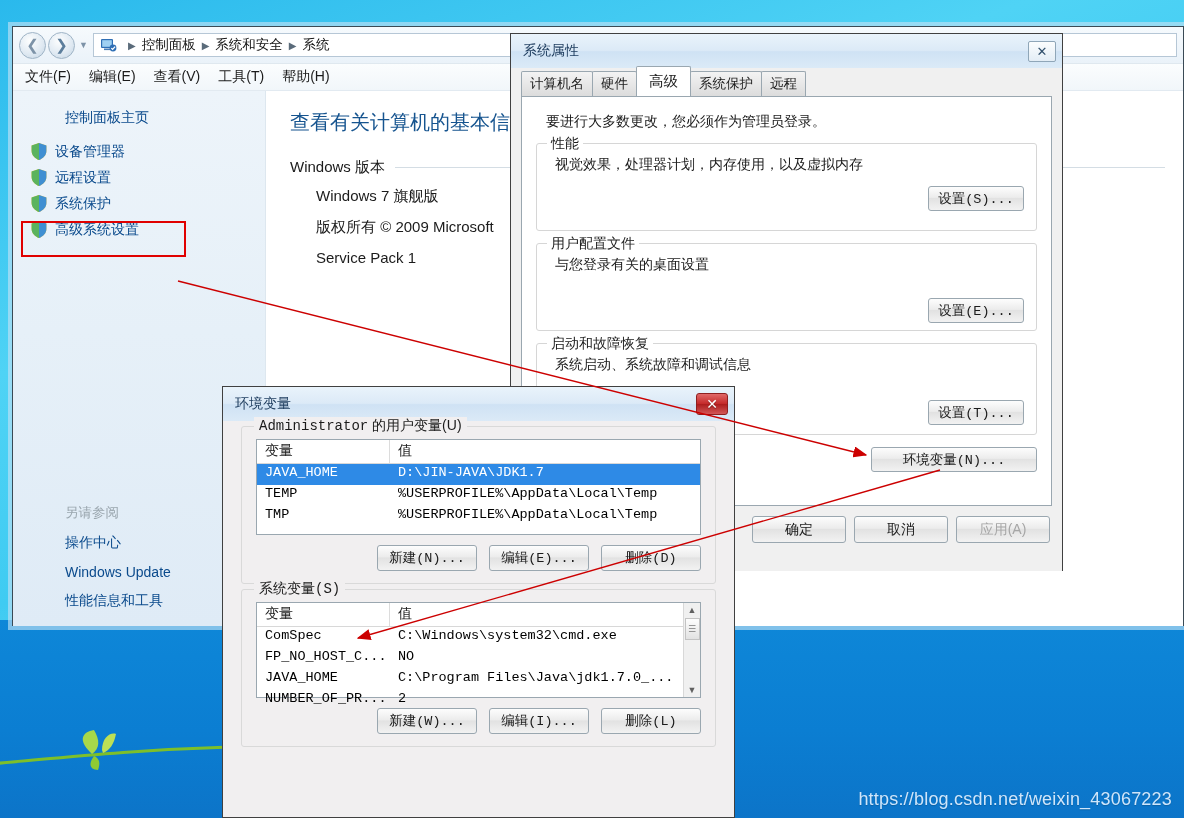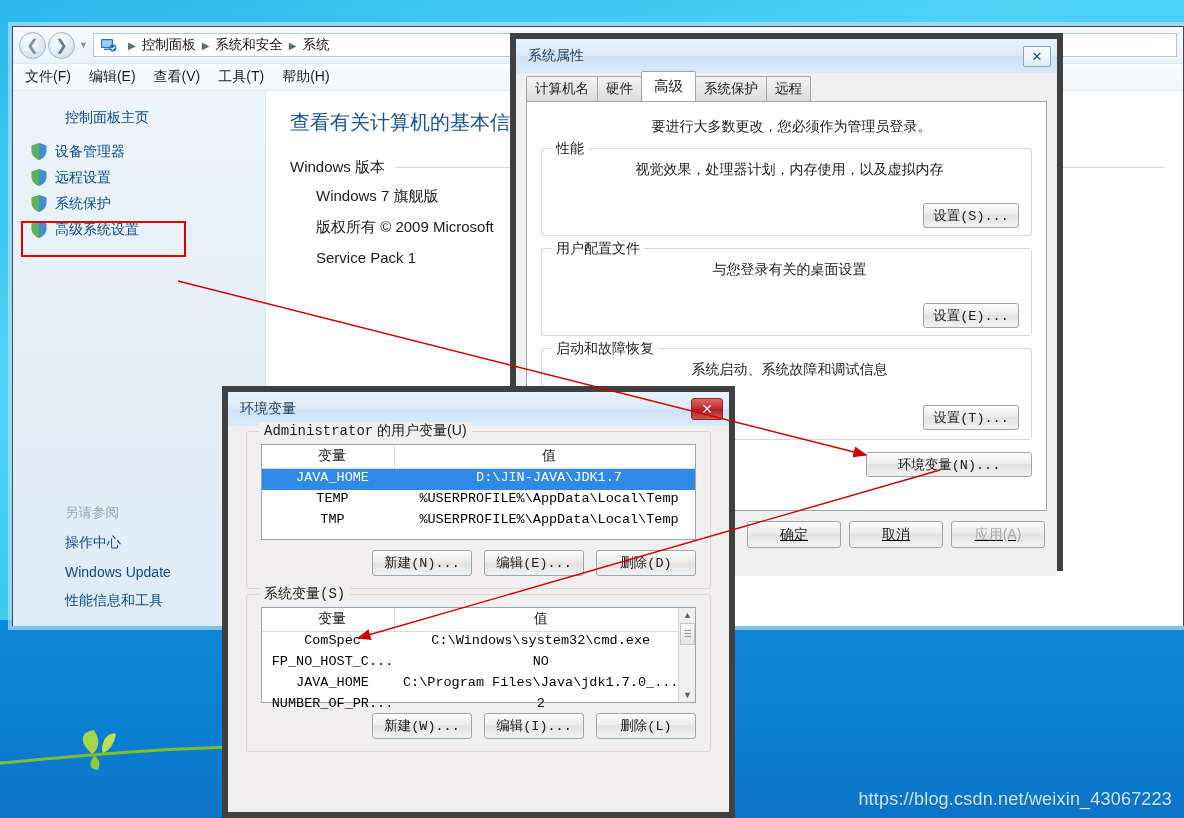--- a/index.html
+++ b/index.html
@@ -83,21 +83,21 @@
     position:absolute; left:8px; top:130px; width:165px; height:36px;
     border:2px solid #e00000; pointer-events:none;
   }
   .content { flex:1; background:#fff; padding:18px 0 0 24px; position:relative; }
   .content h1 { font-size:20px; font-weight:normal; color:#16548f; margin:0 0 22px 0; }
   .sec-head { display:flex; align-items:center; font-size:15px; color:#1b1b1b; margin:0 18px 10px 0; }
   .sec-head .rule { flex:1; height:1px; background:#d4dde4; margin-left:10px; }
   .sec-line { font-size:15px; color:#1b1b1b; margin:0 0 12px 26px; }
 
   
-  .dlg { position:absolute; border:6px solid #404040; background:#f0f0f0;text-align:center; }
+  .dlg { position:absolute; border:1px solid #404040; background:#f0f0f0; }
   .dlg-title {
     height:34px; background:linear-gradient(180deg,#e9f3fb 0%,#dceaf7 48%,#cfe2f4 52%,#dbeaf7 100%);
     display:flex; align-items:center; padding:0 6px 0 12px;
     font-size:14px; color:#1b3a5c;
   }
   .dlg-title .sp { flex:1; }
   .x-plain {
     width:28px; height:21px; border:1px solid #8fa6b8; border-radius:2px;
     background:linear-gradient(180deg,#fbfdfe 0%,#e3edf5 100%);
     display:flex; align-items:center; justify-content:center; color:#31506c; font-size:13px;
@@ -134,21 +134,21 @@
   .group-line { font-size:14px; color:#1b1b1b; margin:2px 0 0 6px; }
   .btnrow { display:flex; justify-content:flex-end; margin-top:16px; }
   .btn {
     min-width:96px; height:25px; border:1px solid #9aa7b0; border-radius:3px;
     background:linear-gradient(180deg,#fdfdfd 0%,#ececec 45%,#e2e2e2 50%,#f2f2f2 100%);
     font-family:"Liberation Mono","DejaVu Sans Mono",monospace;
     font-size:13.5px; color:#1b1b1b; display:flex; align-items:center; justify-content:center;
   }
   .btn.disabled { color:#a6a6a6; }
   .btn.wide { min-width:166px; }
-  .dlg-footer { display:flex; justify-content:flex-end; gap:8px; padding:10px 12px 10px 0;text-decoration:underline; }
+  .dlg-footer { display:flex; justify-content:flex-end; gap:8px; padding:10px 12px 10px 0; }
   .btn.footer { min-width:94px; height:27px; font-family:"Liberation Sans",sans-serif; font-size:14px; }
 
   
   .env-sect { margin:0 0 4px 0; position:relative; padding:0 18px; }
   .env-legend { font-family:"Liberation Mono","DejaVu Sans Mono",monospace; font-size:14px; color:#1b1b1b; }
   .env-legend .cn { font-family:"Liberation Sans",sans-serif; }
   .fieldset {
     border:1px solid #d9d9d9; border-radius:3px; padding:12px 14px 12px 14px;
     position:relative; margin-top:-9px;
   }
@@ -304,21 +304,21 @@
       <div class="tab">系统保护</div>
       <div class="tab">远程</div>
     </div>
 
     <div class="tabpage" style="height:410px; position:relative;">
       <div class="tabnote">要进行大多数更改，您必须作为管理员登录。</div>
 
       <div class="group" style="height:88px;">
         <span class="legend">性能</span>
         <div class="group-line">视觉效果，处理器计划，内存使用，以及虚拟内存</div>
-        <div class="btnrow" style="margin-top:24px;">
+        <div class="btnrow" style="margin-top:12px;">
           <div class="btn">设置(S)...</div>
         </div>
       </div>
 
       <div class="group" style="height:88px;">
         <span class="legend">用户配置文件</span>
         <div class="group-line">与您登录有关的桌面设置</div>
         <div class="btnrow" style="margin-top:24px;">
           <div class="btn">设置(E)...</div>
         </div>

